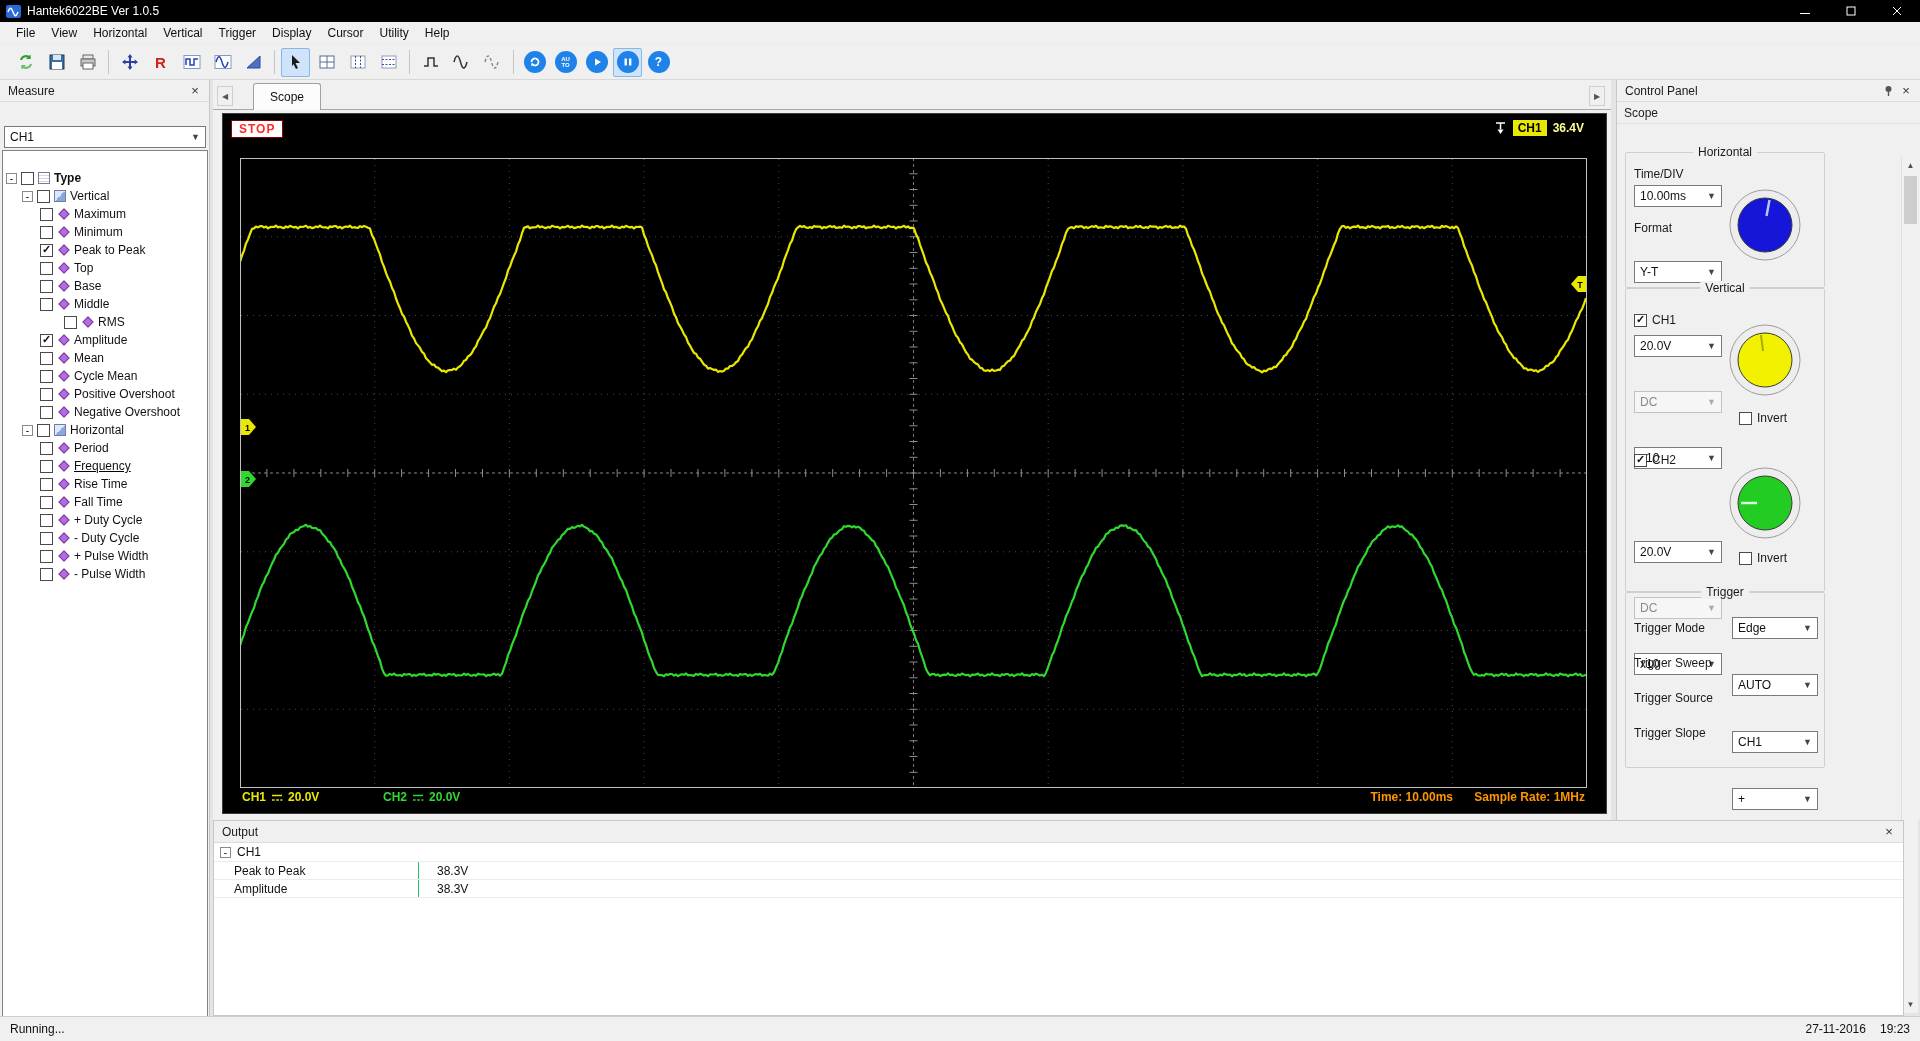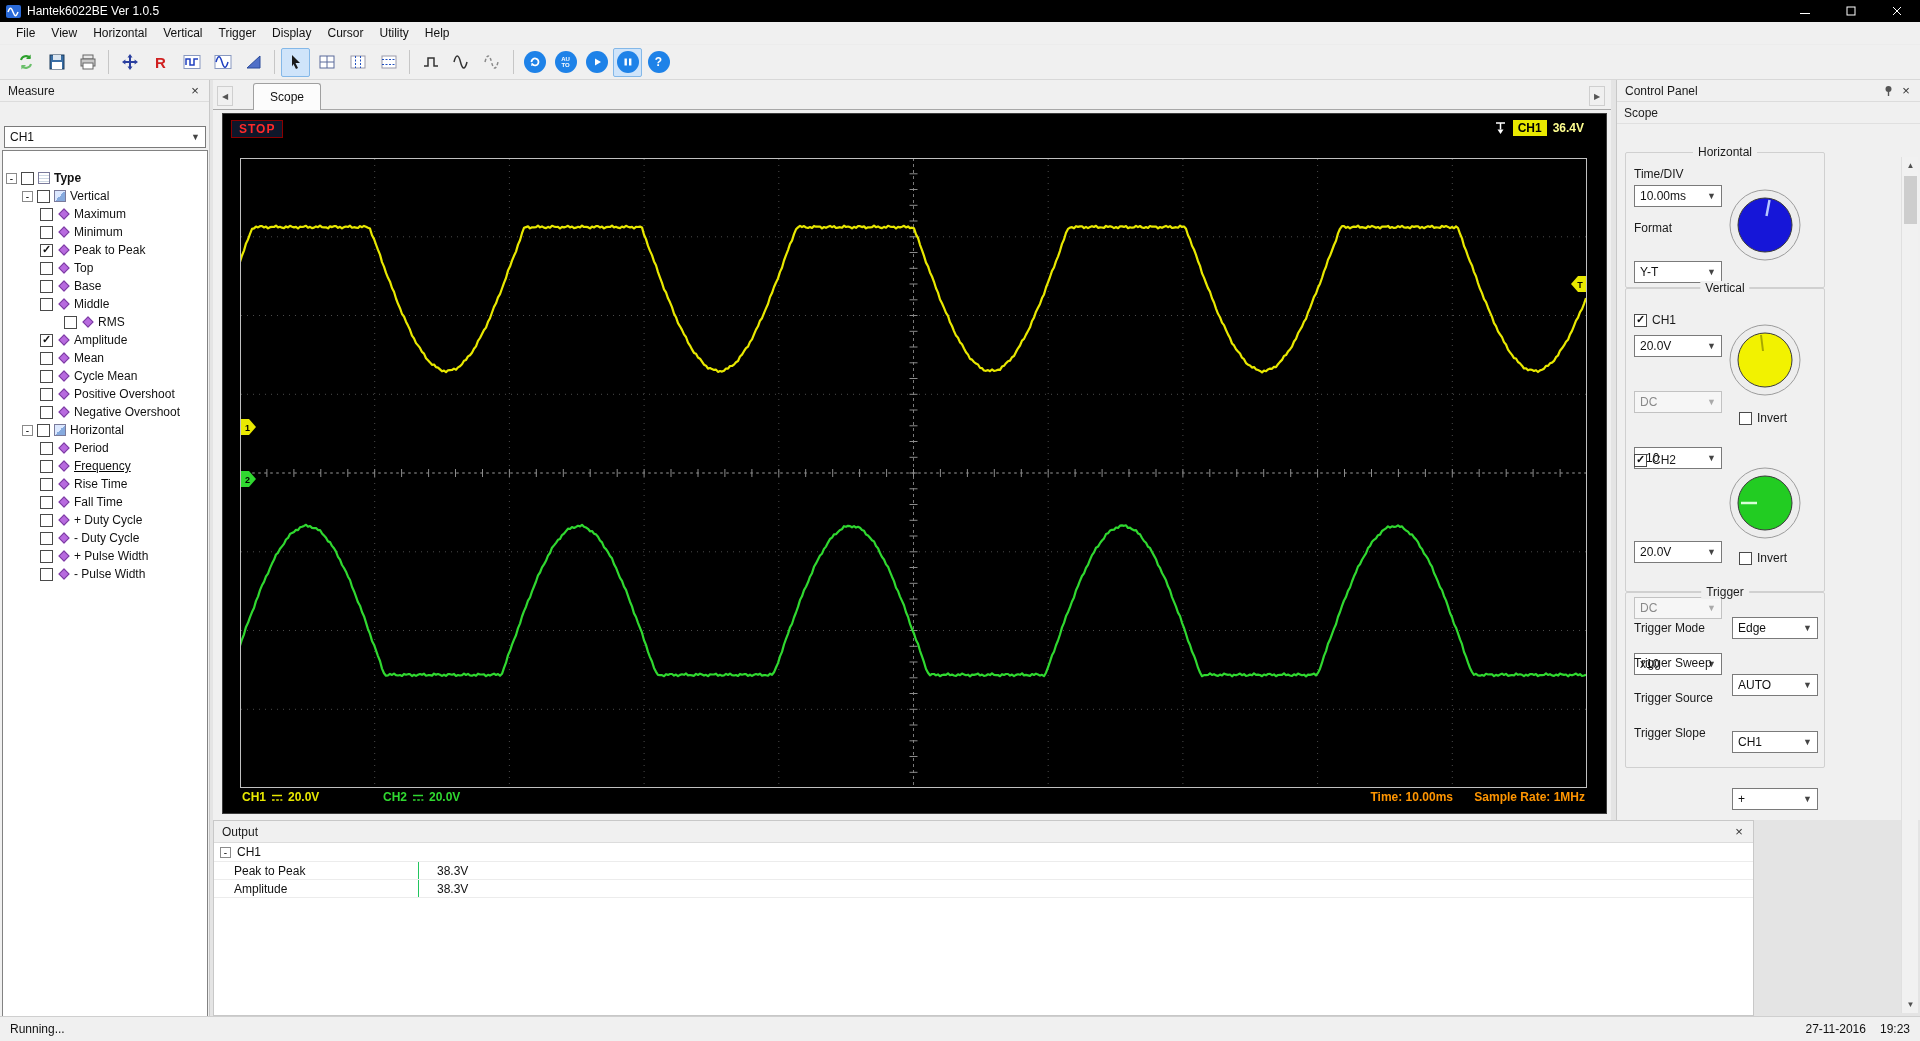--- a/index.html
+++ b/index.html
@@ -55,21 +55,21 @@
 .tbold{font-weight:bold}
 
 
 .center-bg{left:213px;top:80px;width:1398px;height:740px;background:#f0f0f0}
 .tabstrip{left:213px;top:80px;width:1398px;height:30px;border-bottom:1px solid #a8a8a8;background:#f0f0f0}
 .tab-scroll{width:16px;height:20px;top:6px;display:flex;align-items:center;justify-content:center;font-size:8px;color:#555;background:#f0f0f0;border:1px solid #cfcfcf}
 .tab{left:40px;top:3px;height:27px;padding:0 16px;background:#fcfcfc;border:1px solid #a0a0a0;border-bottom:none;border-radius:3px 3px 0 0;display:flex;align-items:center;color:#111}
 
 
 .scope{left:222px;top:113px;width:1385px;height:701px;background:#000;border:1px solid #3c3c3c}
-.stop-badge{position:absolute;left:8px;top:6px;background:#0f172a;border:1px solid #8a0000;color:#ff2a2a;font-weight:bold;padding:1px 7px;letter-spacing:1px}
+.stop-badge{position:absolute;left:8px;top:6px;background:#ffffff;border:1px solid #8a0000;color:#ff2a2a;font-weight:bold;padding:1px 7px;letter-spacing:1px}
 .scope-trig{position:absolute;right:22px;top:6px;display:flex;align-items:center;gap:6px}
 .ch-badge{background:#e8e800;color:#000;font-weight:bold;padding:1px 5px}
 .trig-val{color:#ffff90;font-weight:bold}
 .scope-bottom{position:absolute;left:0;bottom:5px;width:100%;height:18px}
 .readout{position:absolute;display:flex;align-items:center;gap:5px;font-weight:bold}
 .readout.ch1{left:19px;color:#e8e800}
 .readout.ch2{left:160px;color:#30d830}
 .readout.time{right:153px;color:#ff9500}
 .readout.rate{right:21px;color:#ff9500}
 
@@ -83,21 +83,21 @@
 .knob{cursor:pointer}
 
 
 .vscroll{left:1901px;top:157px;width:17px;height:856px;background:#f1f1f1;border-left:1px solid #e0e0e0}
 .sarrow{position:absolute;left:0;width:17px;height:17px;display:flex;align-items:center;justify-content:center;font-size:8px;color:#505050}
 .sarrow.top{top:0}
 .sarrow.bottom{bottom:0}
 .sthumb{position:absolute;left:2px;top:19px;width:13px;height:48px;background:#cdcdcd}
 
 
-.output{left:213px;top:820px;width:1541px;height:196px;background:#fff;border:1px solid #c8c8c8}
+.output{left:213px;top:820px;width:1691px;height:196px;background:#fff;border:1px solid #c8c8c8}
 .output-body{position:absolute;left:0;top:22px;width:100%;bottom:0;background:#fff}
 .ogroup{height:19px;display:flex;align-items:center;padding-left:6px;border-bottom:1px solid #ececec;color:#111}
 .ogroup .texp{margin-right:6px}
 .orow{height:18px;display:flex;align-items:center;padding-left:20px;border-bottom:1px solid #ececec;color:#111}
 .oname{width:184px}
 .oval{border-left:1px solid #22c55e;padding-left:18px;align-self:stretch;display:flex;align-items:center}
 
 
 .statusbar{left:0;top:1016px;width:1920px;height:25px;background:#f0f0f0;border-top:1px solid #cfcfcf;display:flex;align-items:center;padding:0 10px;color:#111}
 .sb-right{margin-left:auto;display:flex;gap:14px}

